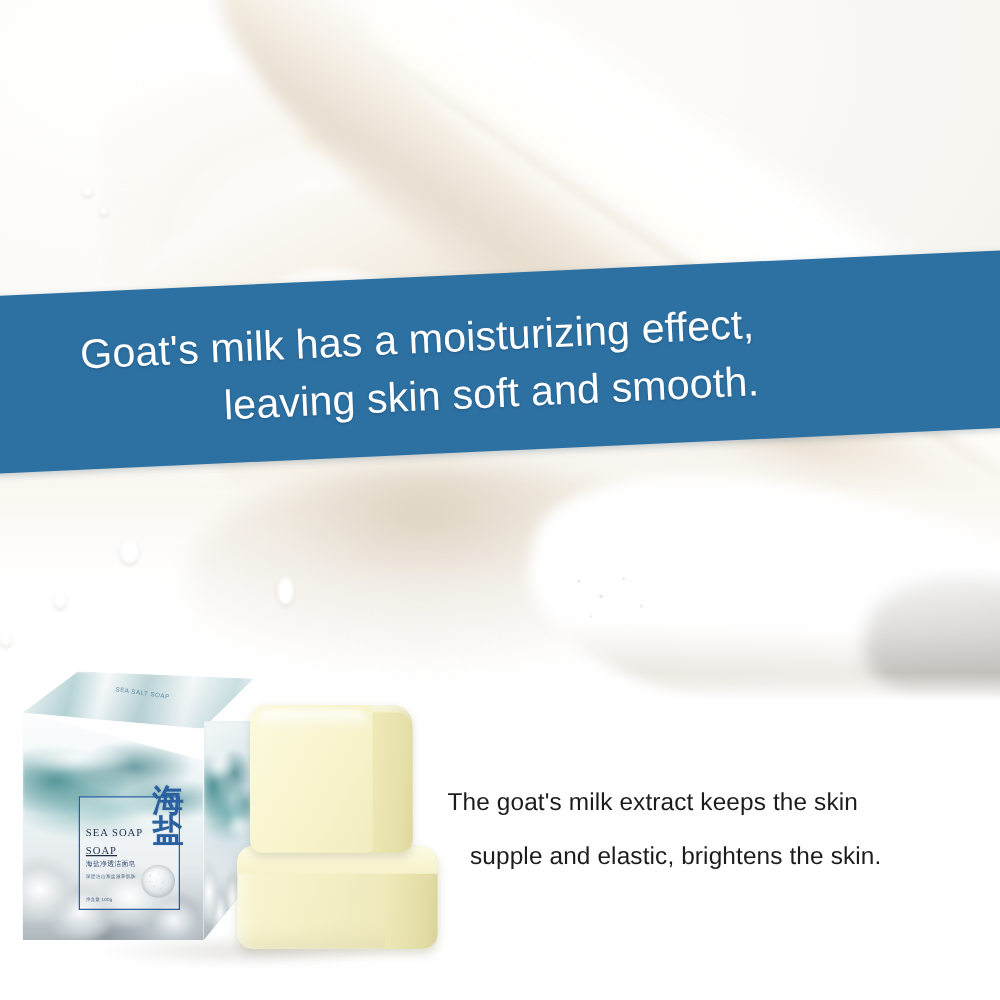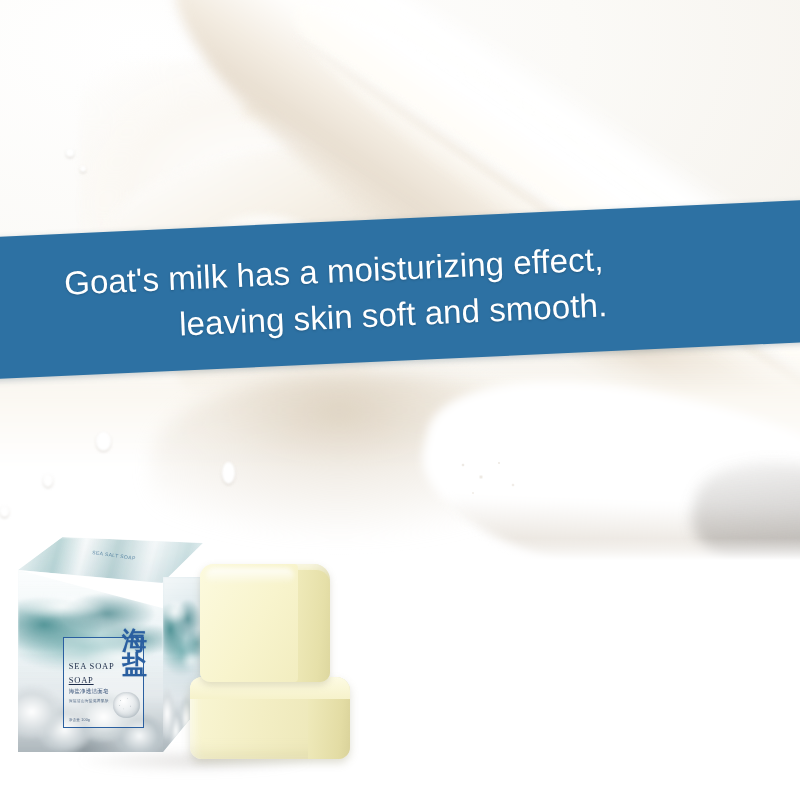--- a/index.html
+++ b/index.html
@@ -417,16 +417,18 @@
       <div class="bar-bottom-side"></div>
       <div class="bar-bottom-top"></div>
     </div>
     <div class="bar-top">
       <div class="bar-top-side"></div>
       <div class="bar-top-face"></div>
       <div class="bar-top-hl"></div>
     </div>
 
     <div class="copy">
+      <div class="copy-line c1">The goat's milk extract keeps the skin</div>
+      <div class="copy-line c2">supple and elastic, brightens the skin.</div>
     </div>
 
   </div>
 </div>
 
 </body></html>

